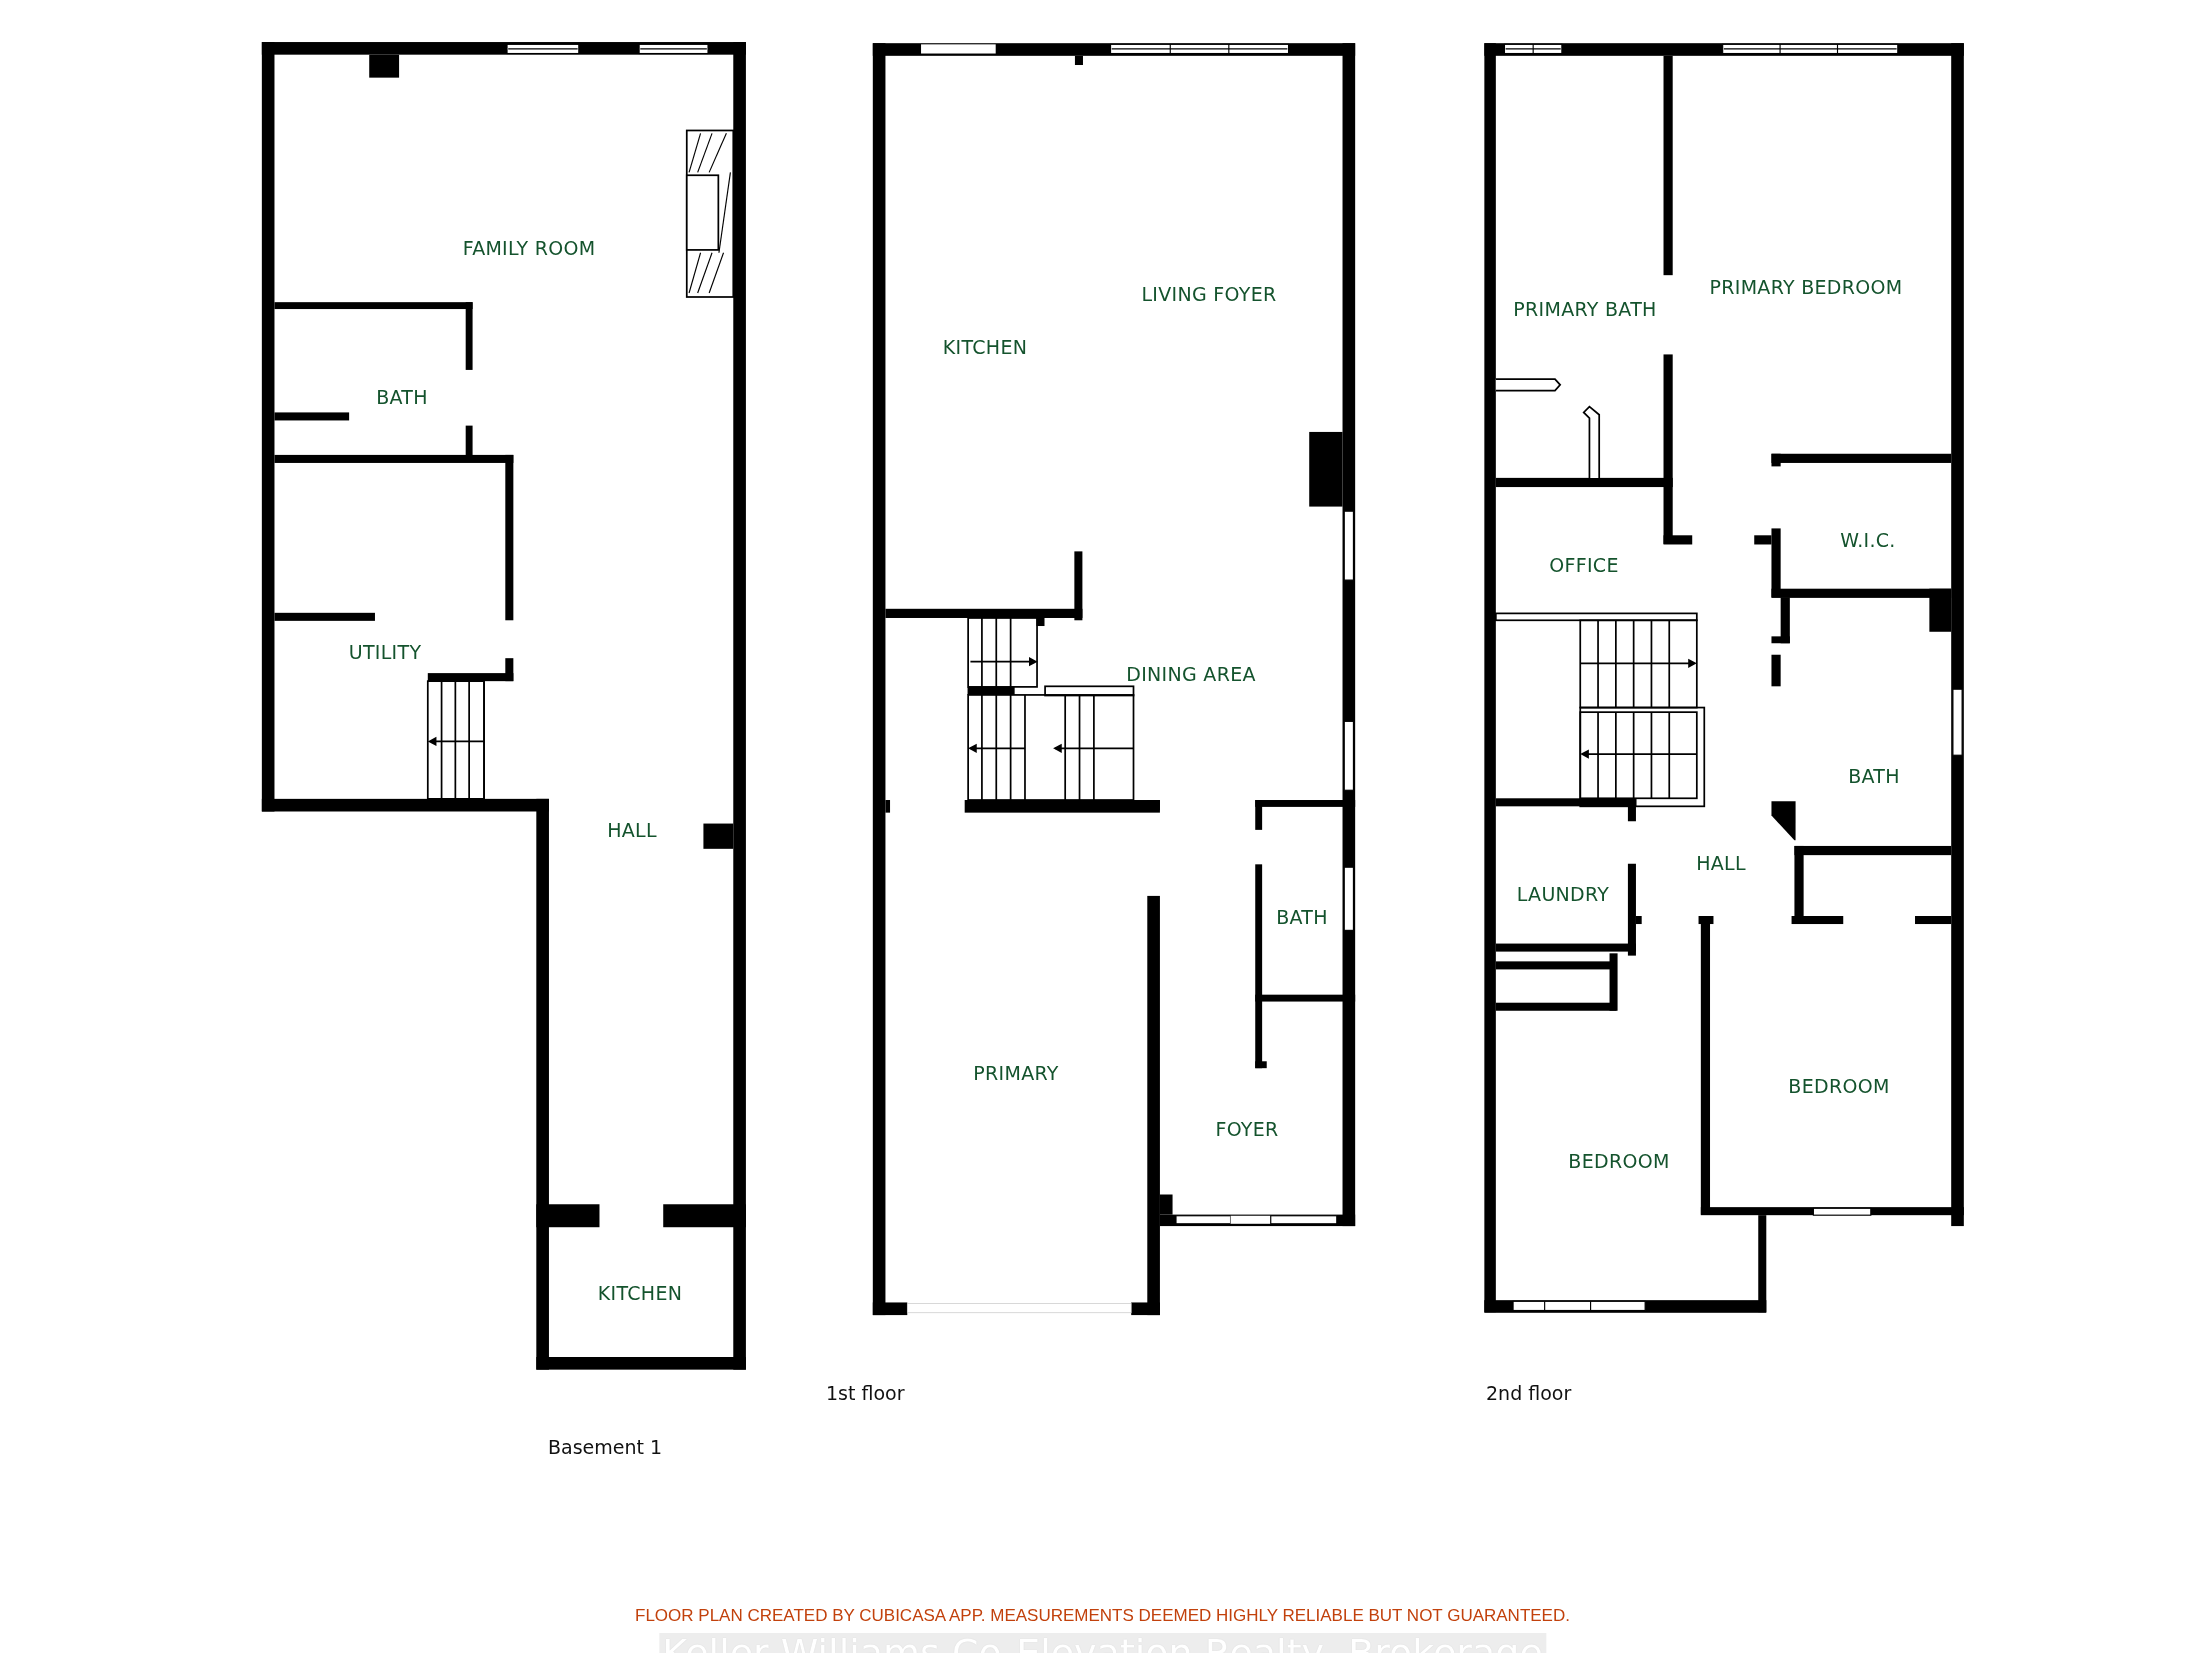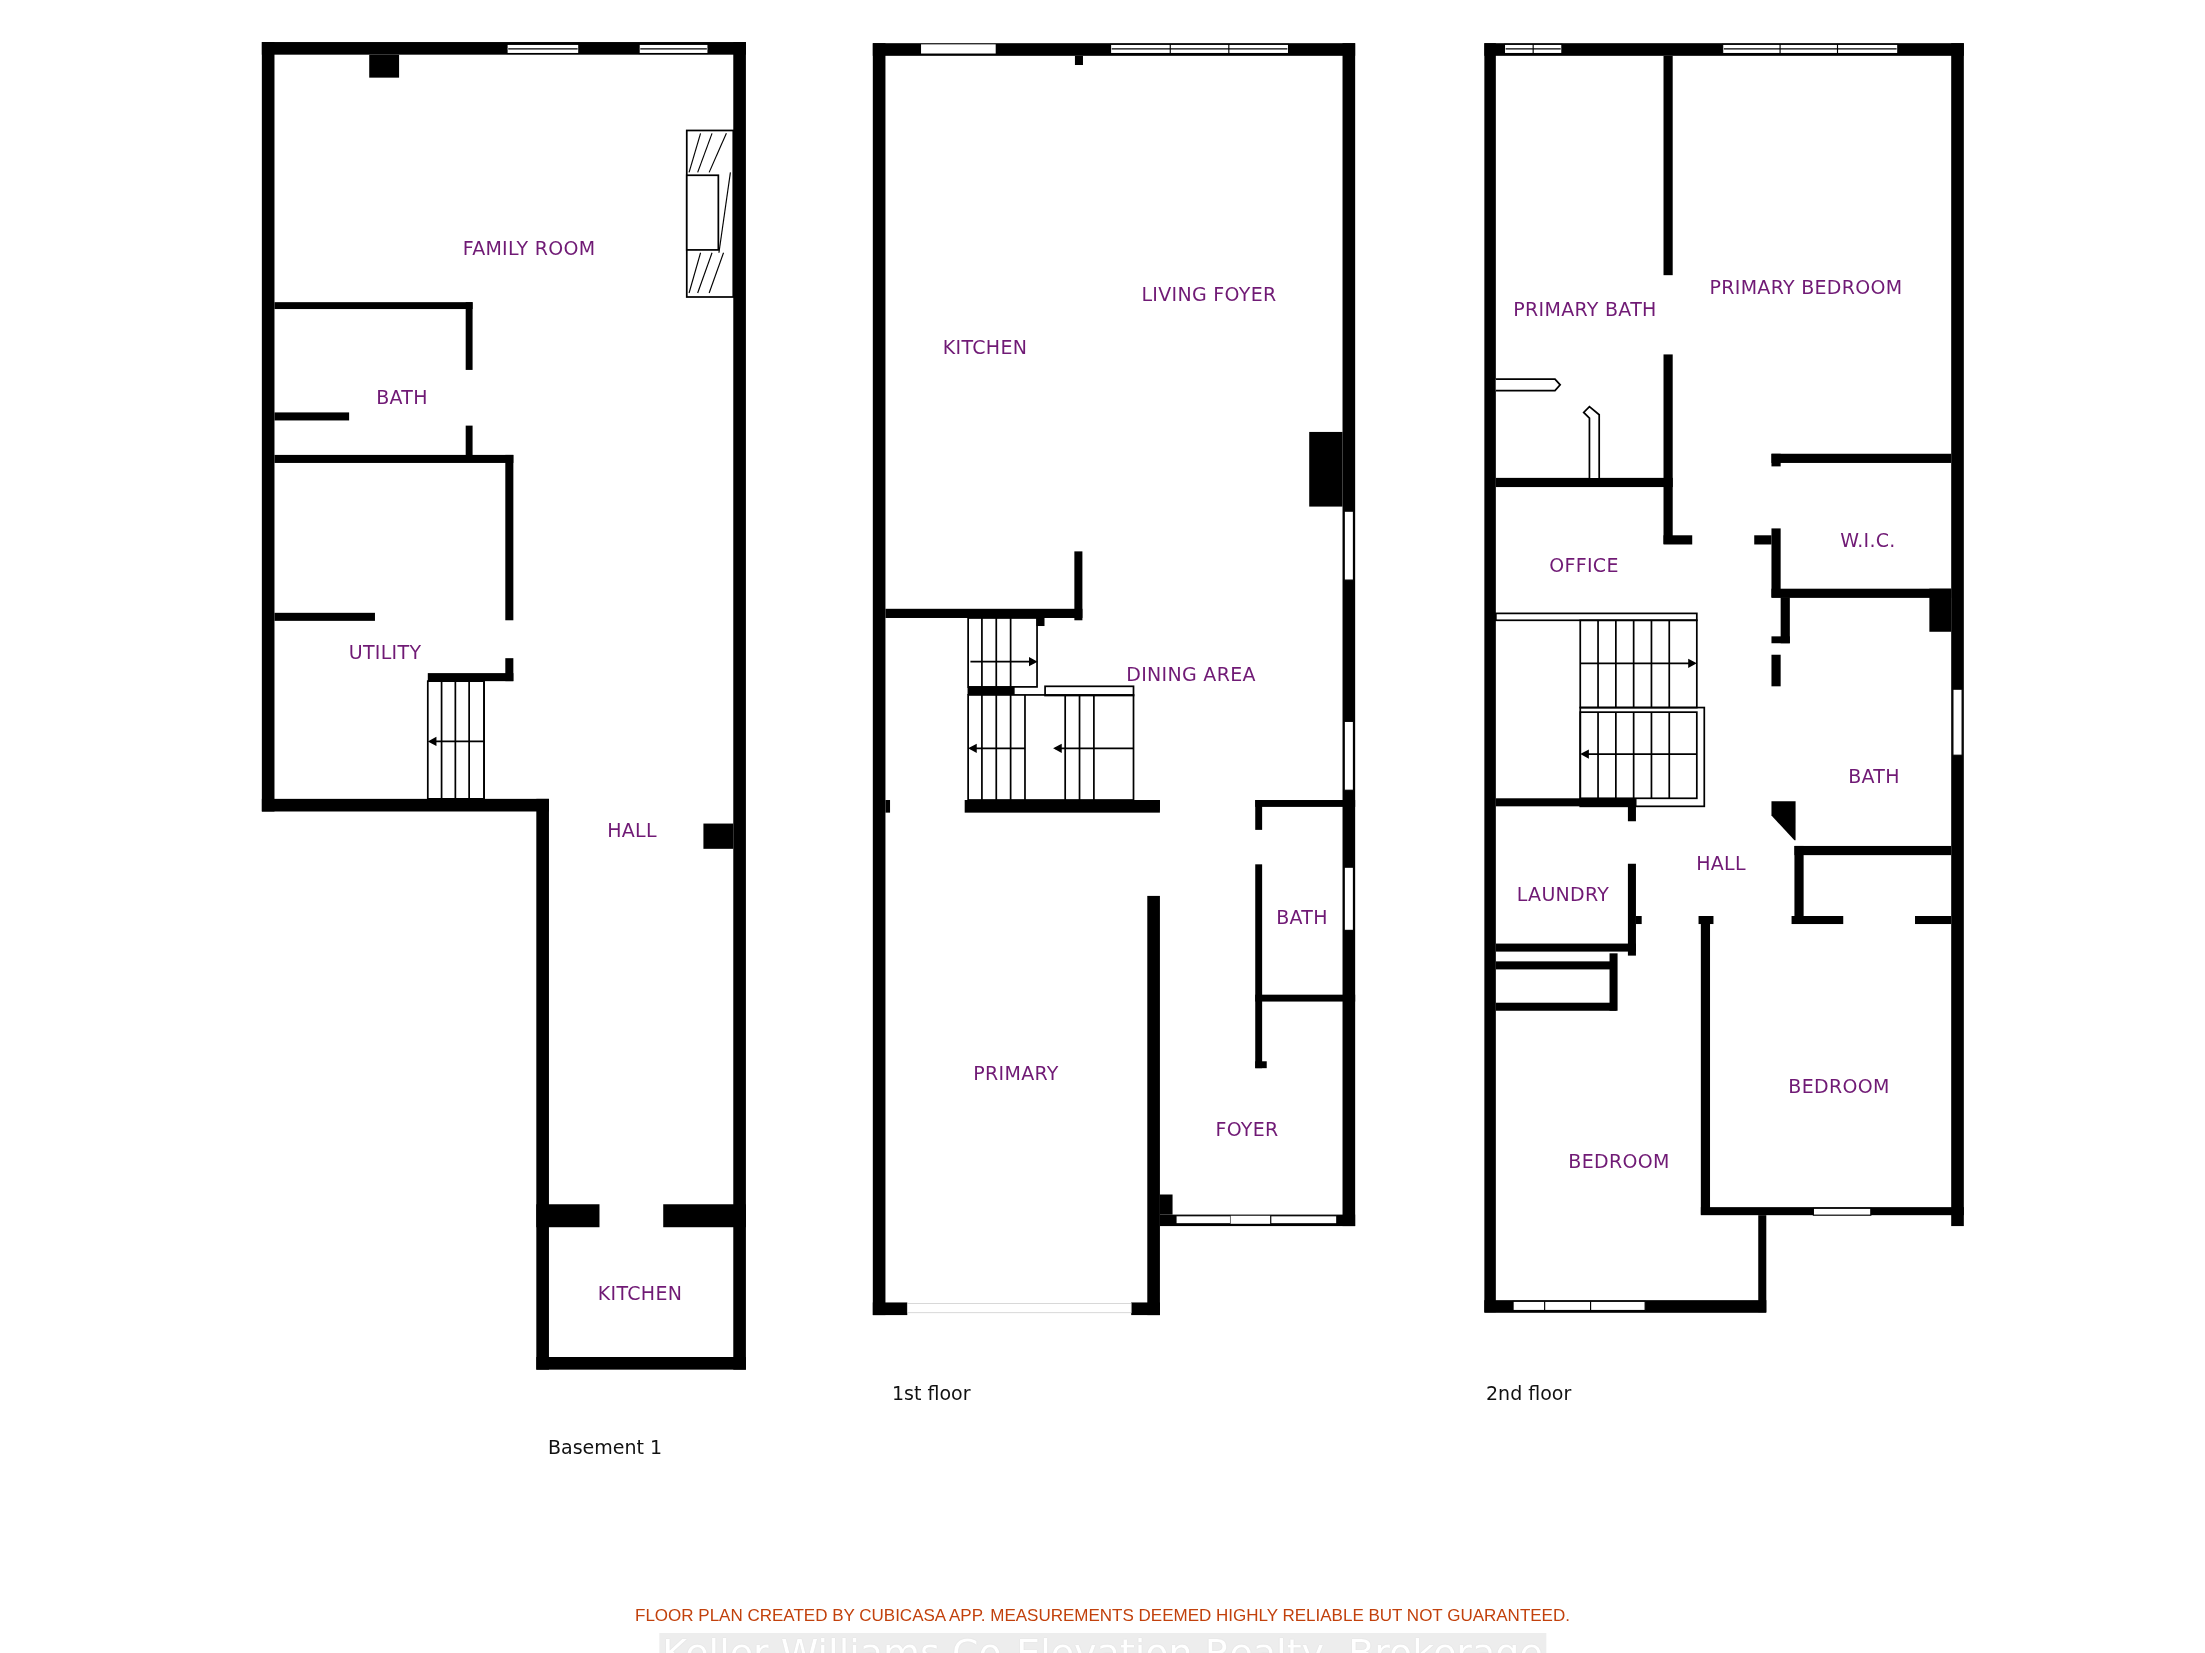--- a/index.html
+++ b/index.html
@@ -1,18 +1,18 @@
 <!DOCTYPE html>
 <html style="font-size:9.2px"><head>
 <meta charset="utf-8">
 <style>
   html, body { margin: 0; padding: 0; background: #ffffff; }
   body { width: 2205px; height: 1654px; position: relative; overflow: hidden; font-family: "DejaVu Sans", "Liberation Sans", sans-serif; }
   #plan { position: absolute; left: 0; top: 0; width: 2205px; height: 1654px; }
-  .room-label { position: absolute; font-family: "DejaVu Sans", sans-serif; font-size: 19px; color: #701a75; white-space: nowrap; transform: translate(-50%, -50%); letter-spacing: 0.3px; text-align: right; }
+  .room-label { position: absolute; font-family: "DejaVu Sans", sans-serif; font-size: 19px; color: #14532d; white-space: nowrap; transform: translate(-50%, -50%); letter-spacing: 0.3px; text-align: right; }
   .floor-label { position: absolute; font-family: "DejaVu Sans", sans-serif; font-size: 19px; color: #111111; white-space: nowrap; }
   .watermark { position: absolute; left: 50%; top: 1586px; transform: translateX(-50%); font-family: "DejaVu Sans", sans-serif; font-size: 38px; color: #ffffff; background: rgba(225,225,225,0.6); padding: 0 3.4px; line-height: 40px; white-space: nowrap; text-shadow: 0 0 1.1px #cfcfcf; margin-top: 47px; }
   .disclaimer { position: absolute; left: 50%; top: 1606px; transform: translateX(-50%); font-family: "Liberation Sans", sans-serif; font-size: 17px; color: #c2410c; white-space: nowrap; }
   .w { fill: #000000; }
   .win { fill: #ffffff; stroke: #000000; stroke-width: 2; }
   .st { fill: none; stroke: #000000; stroke-width: 3; }
 </style>
 </head>
 <body>
 
@@ -262,18 +262,18 @@
 <div class="room-label" style="left:1806px;top:287px;">PRIMARY BEDROOM</div>
 <div class="room-label" style="left:1584px;top:565px;">OFFICE</div>
 <div class="room-label" style="left:1868px;top:540px;">W.I.C.</div>
 <div class="room-label" style="left:1874px;top:776px;">BATH</div>
 <div class="room-label" style="left:1721px;top:863px;">HALL</div>
 <div class="room-label" style="left:1563px;top:894px;">LAUNDRY</div>
 <div class="room-label" style="left:1839px;top:1086px;">BEDROOM</div>
 <div class="room-label" style="left:1619px;top:1161px;">BEDROOM</div>
 
 <div class="floor-label" style="left:548px;top:1436px;">Basement 1</div>
-<div class="floor-label" style="left:892px;top:1382px;">1st floor</div>
+<div class="floor-label" style="left:826px;top:1382px;">1st floor</div>
 <div class="floor-label" style="left:1486px;top:1382px;">2nd floor</div>
 
 <div class="watermark">Keller Williams Co-Elevation Realty, Brokerage</div>
 <div class="disclaimer">FLOOR PLAN CREATED BY CUBICASA APP. MEASUREMENTS DEEMED HIGHLY RELIABLE BUT NOT GUARANTEED.</div>
 
 
 </body></html>

